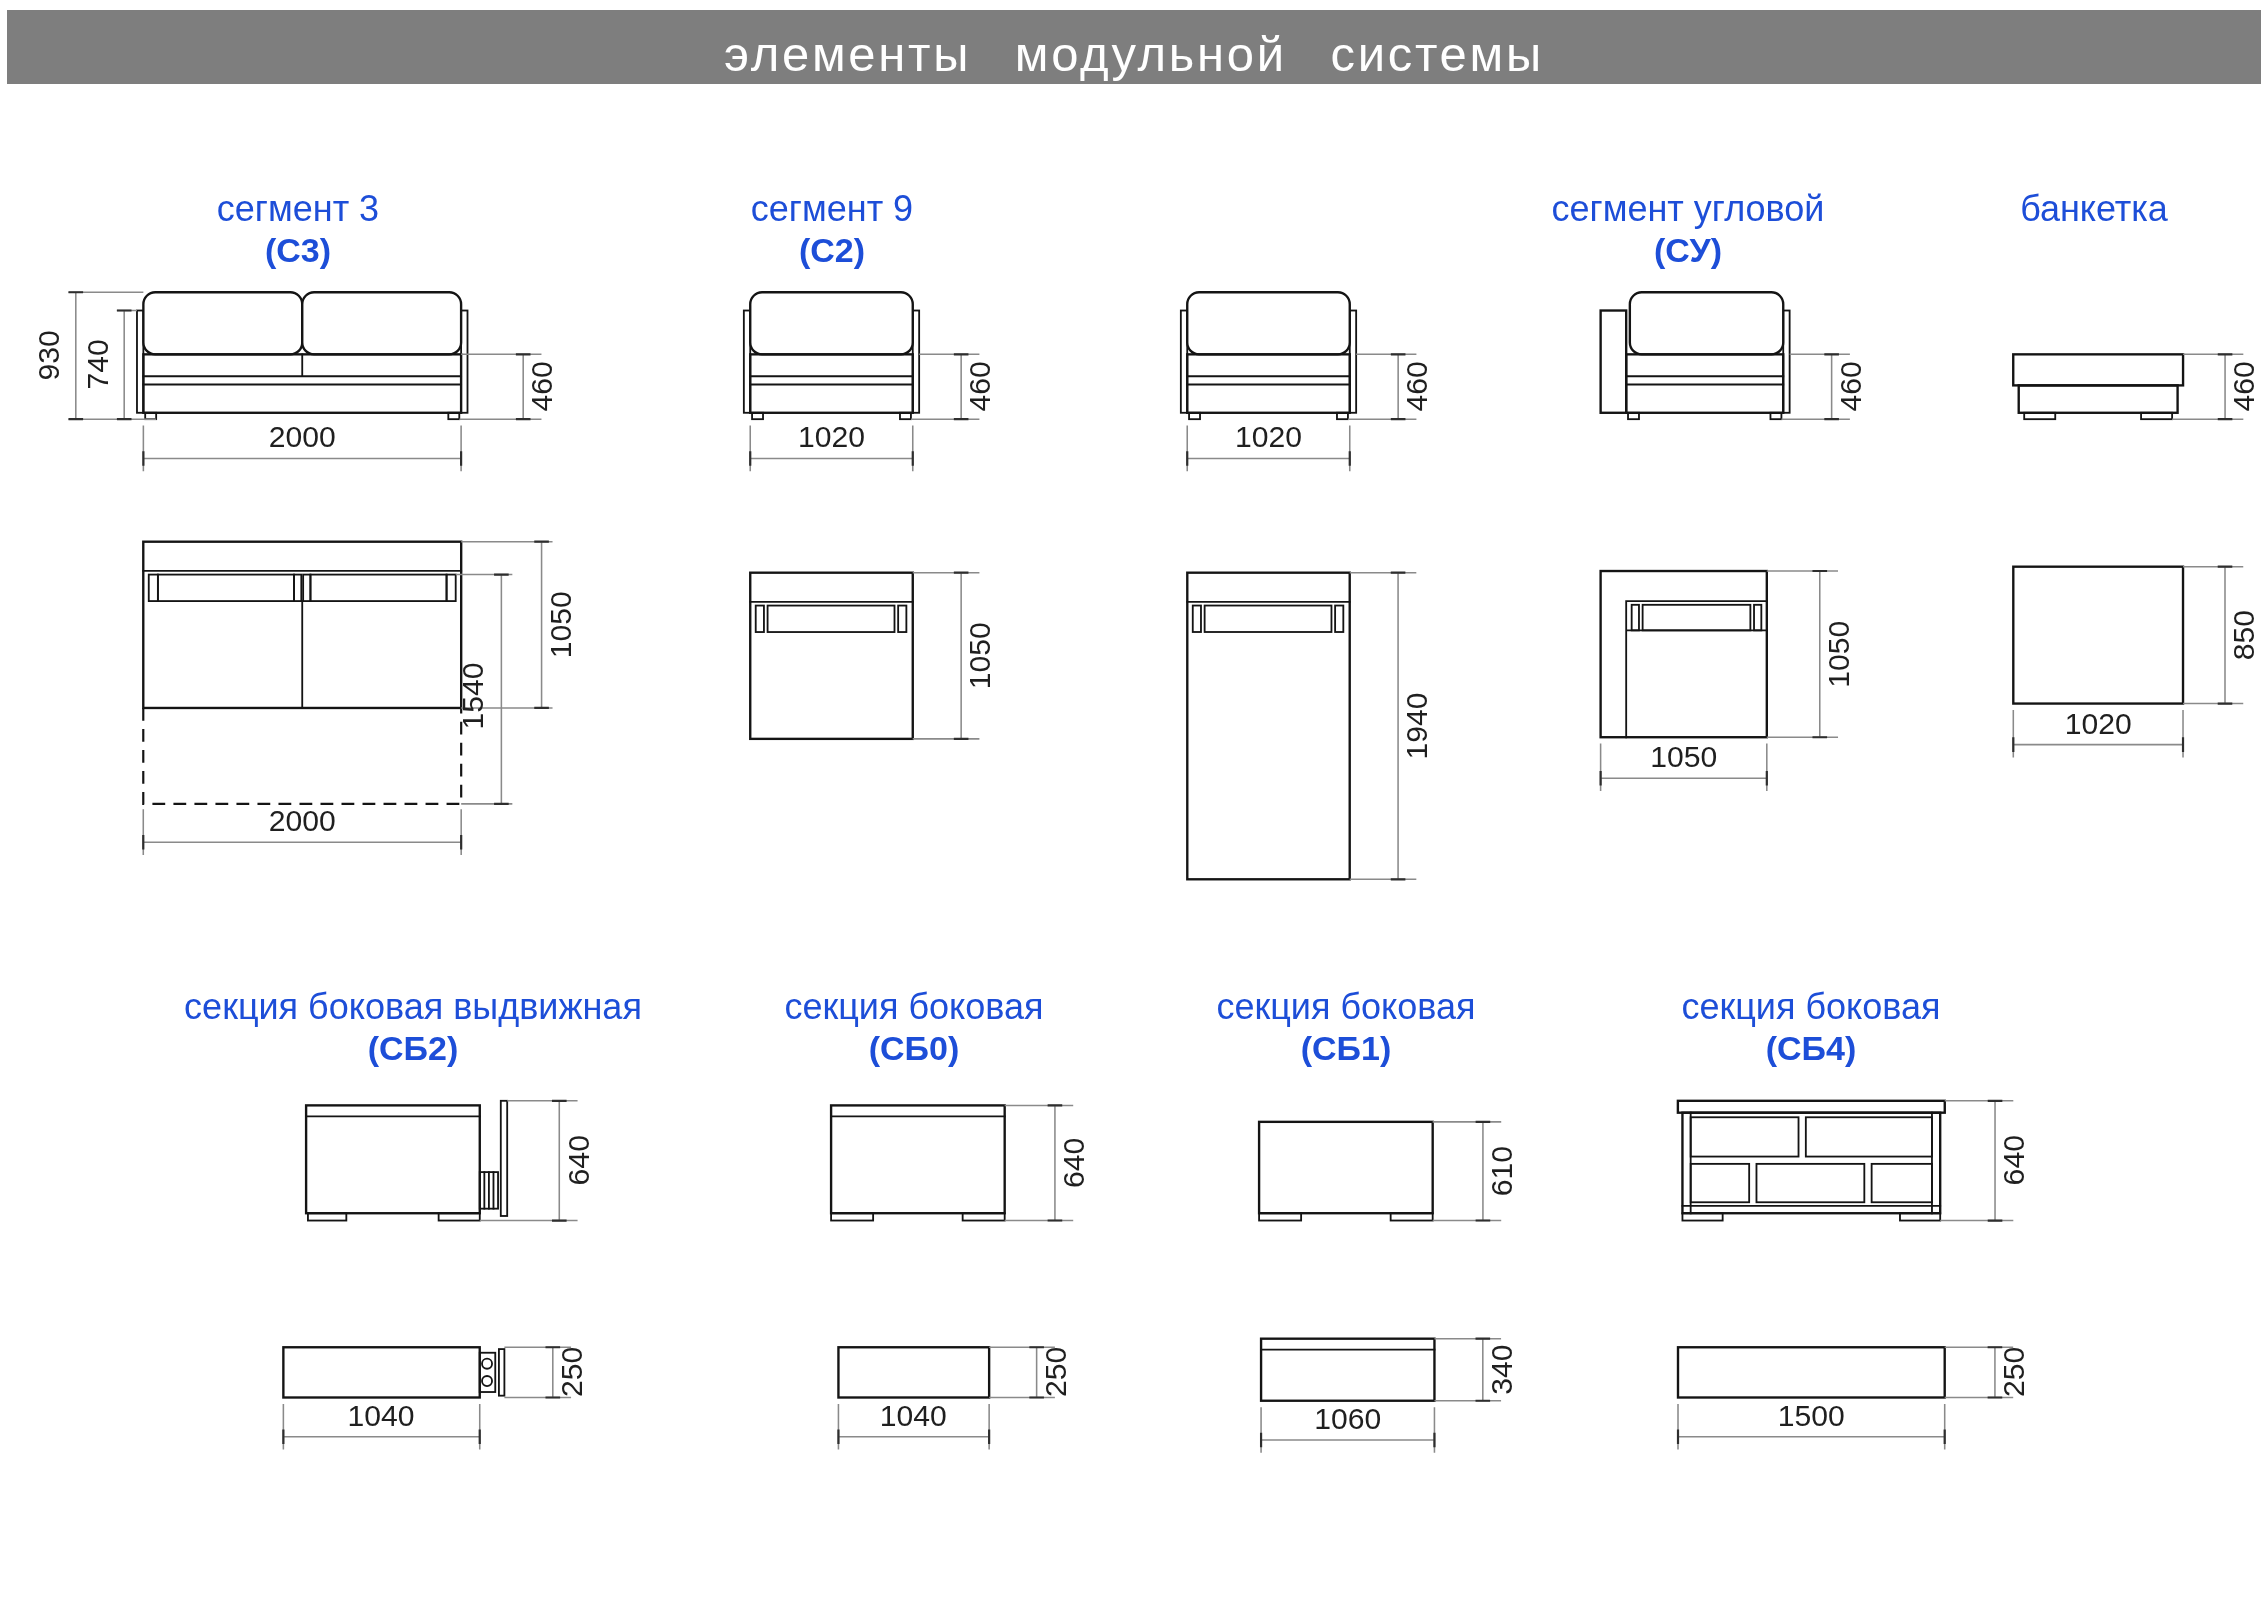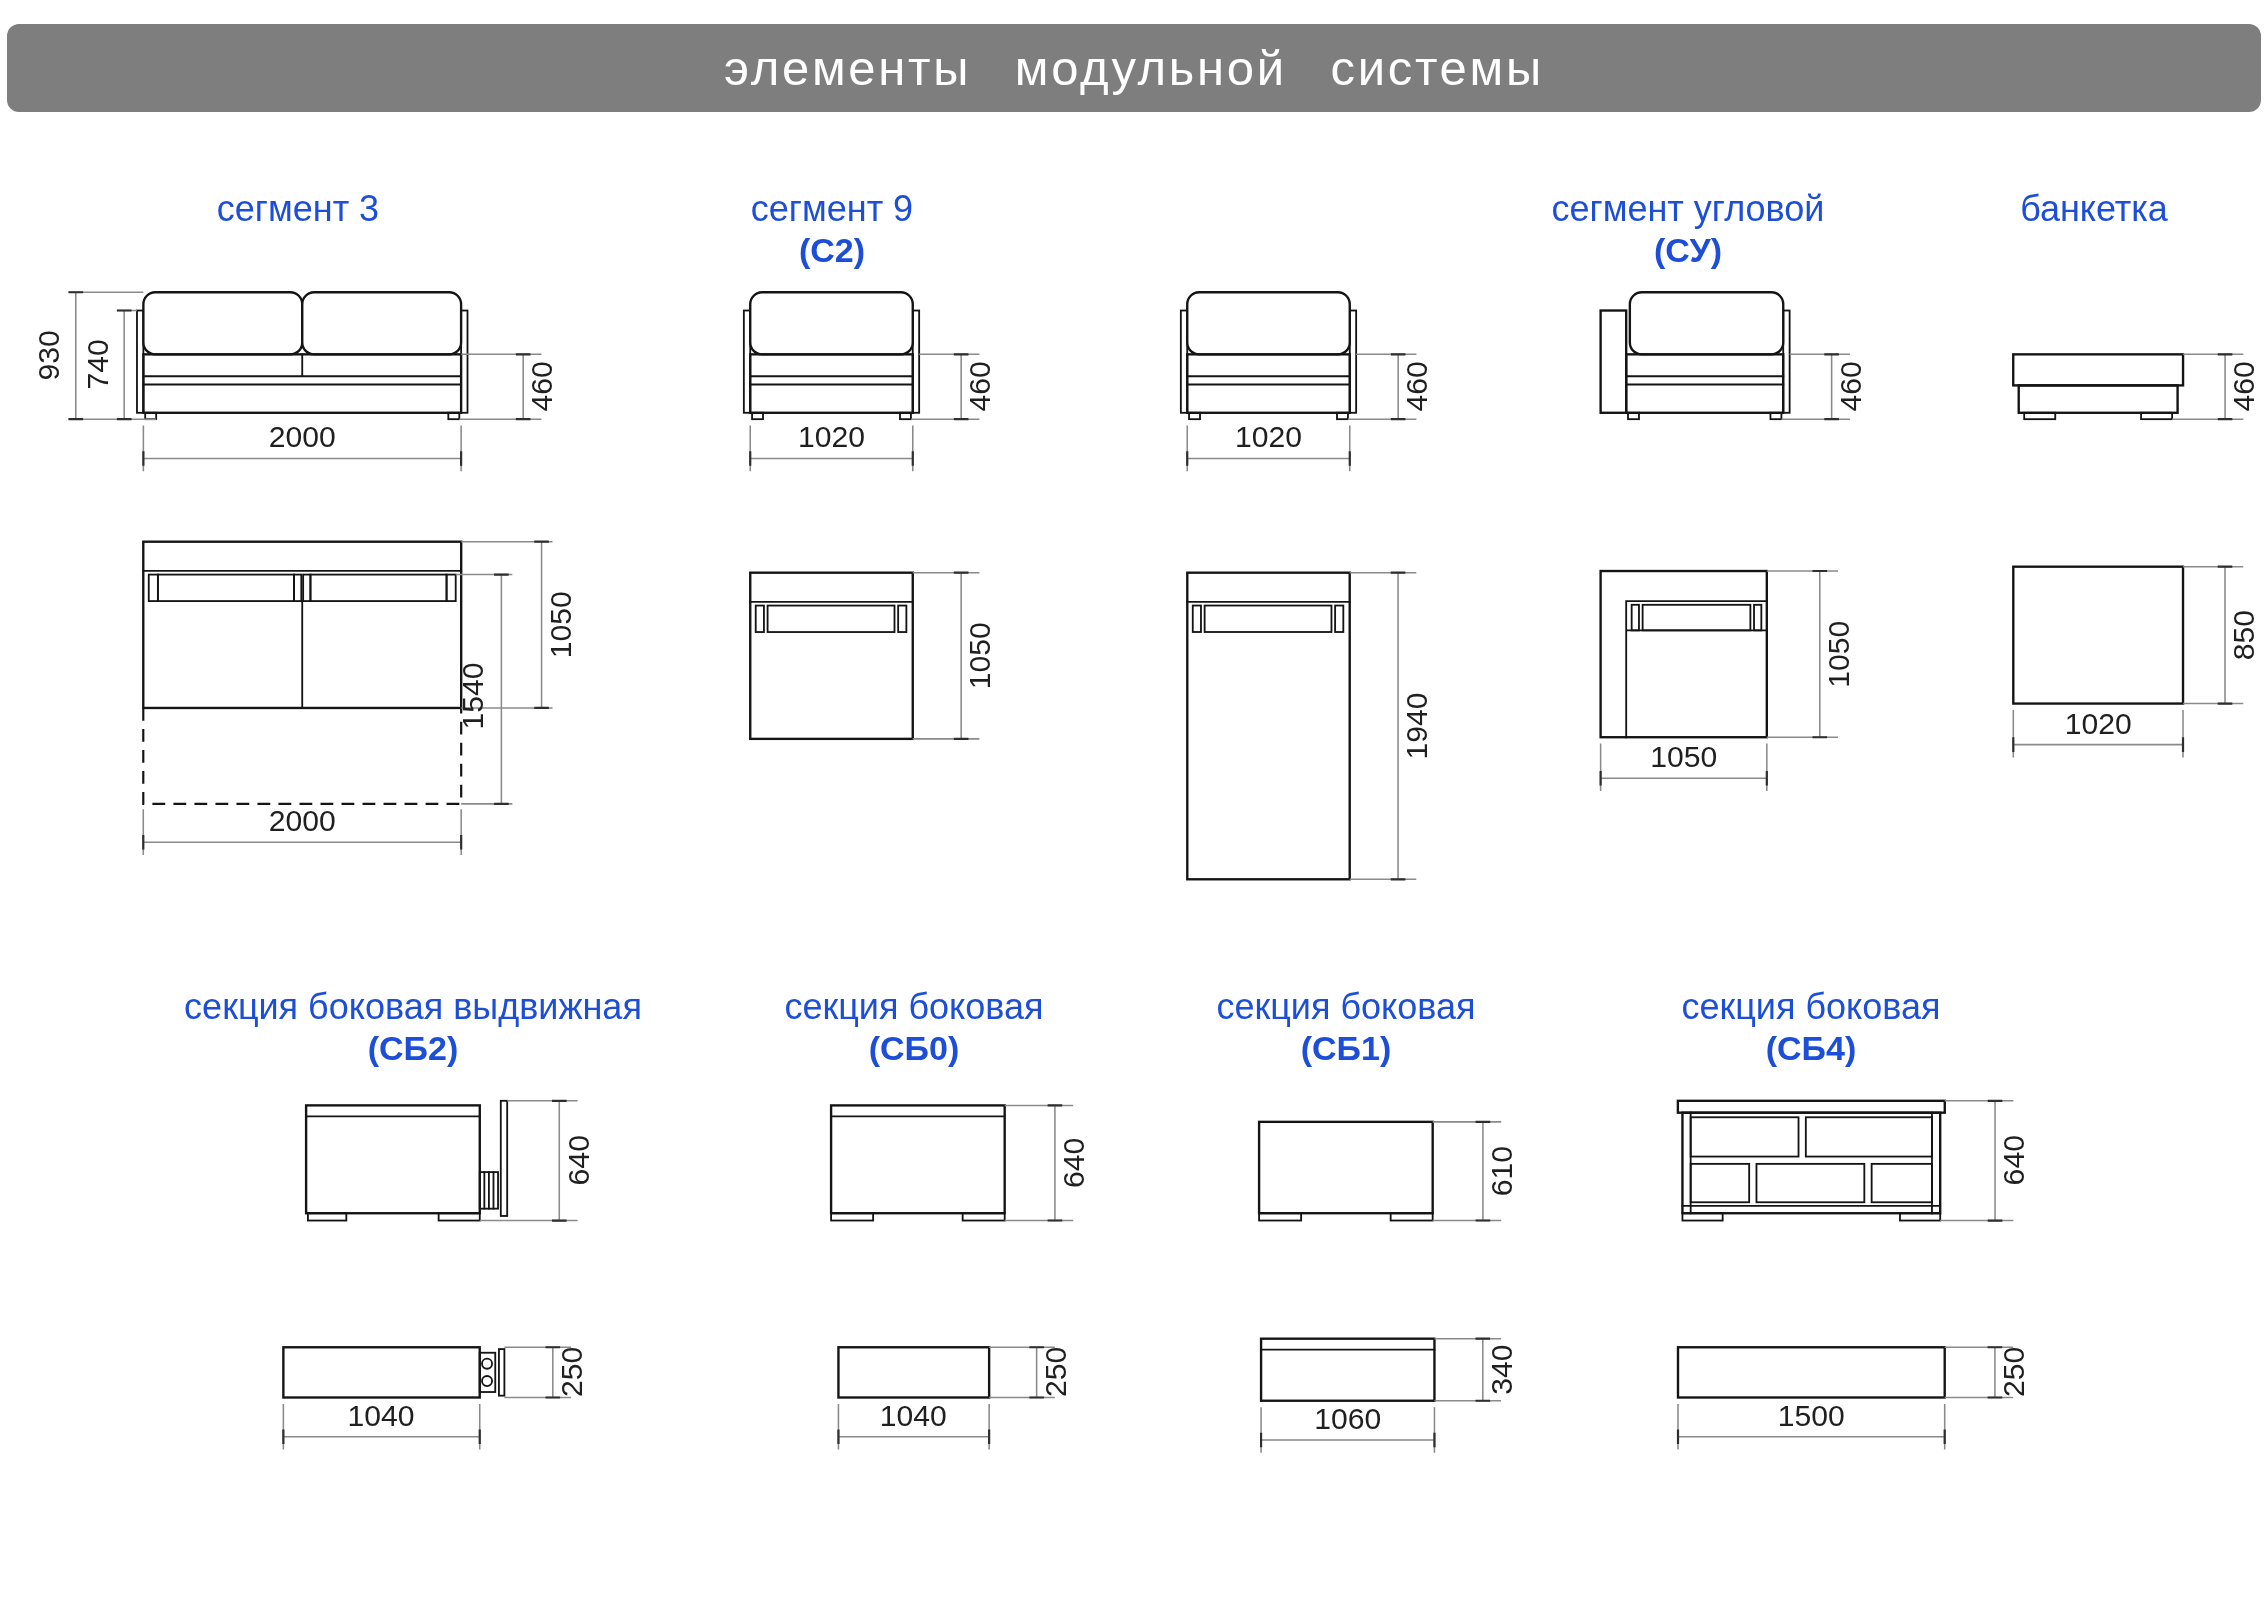--- a/index.html
+++ b/index.html
@@ -1,18 +1,18 @@
 <!DOCTYPE html>
 <html style="font-size:14.6px"><head>
 <meta charset="utf-8">
 <style>
   html,body{margin:0;padding:0;background:#fff;}
   #page{position:relative;width:2268px;height:1619px;background:#ffffff;overflow:hidden;
         font-family:"Liberation Sans",sans-serif;}
-  #header{position:absolute;left:7.3px;top:24px;right:7.3px;height:88px;background:#7e7e7e;border-radius:12px;}
+  #header{position:absolute;left:7.3px;top:10px;right:7.3px;height:74px;background:#7e7e7e;}
   #header .htext{width:100%;text-align:center;line-height:88px;font-size:49px;color:#ffffff;
         letter-spacing:2.7px;word-spacing:27.4px;}
   .mtitle{position:absolute;text-align:center;color:#1d4ed8;width:512px;}
   .tname{font-size:36px;line-height:43px;}
   .tcode{font-size:34px;line-height:41px;font-weight:bold;}
   svg{position:absolute;overflow:visible;}
   .s  {fill:none;stroke:#141414;stroke-width:2.6;stroke-linecap:square;}
   .sf {fill:#ffffff;stroke:#141414;stroke-width:2.6;}
   .s2 {fill:none;stroke:#141414;stroke-width:2;stroke-linecap:square;}
   .dash{fill:none;stroke:#141414;stroke-width:2.4;stroke-dasharray:14 9;}
@@ -24,20 +24,21 @@
 <body>
 
 <div id="page">
 
   <div id="header">
     <div class="htext">элементы модульной системы</div>
   </div>
 
   <div class="mtitle" style="left:42px;top:187px">
     <div class="tname">сегмент 3</div>
+    <div class="tcode">(С3)</div>
   </div>
   <div class="mtitle" style="left:576px;top:187px">
     <div class="tname">сегмент 9</div>
     <div class="tcode">(С2)</div>
   </div>
   <div class="mtitle" style="left:1432px;top:187px">
     <div class="tname">сегмент угловой</div>
     <div class="tcode">(СУ)</div>
   </div>
   <div class="mtitle" style="left:1838px;top:187px">

